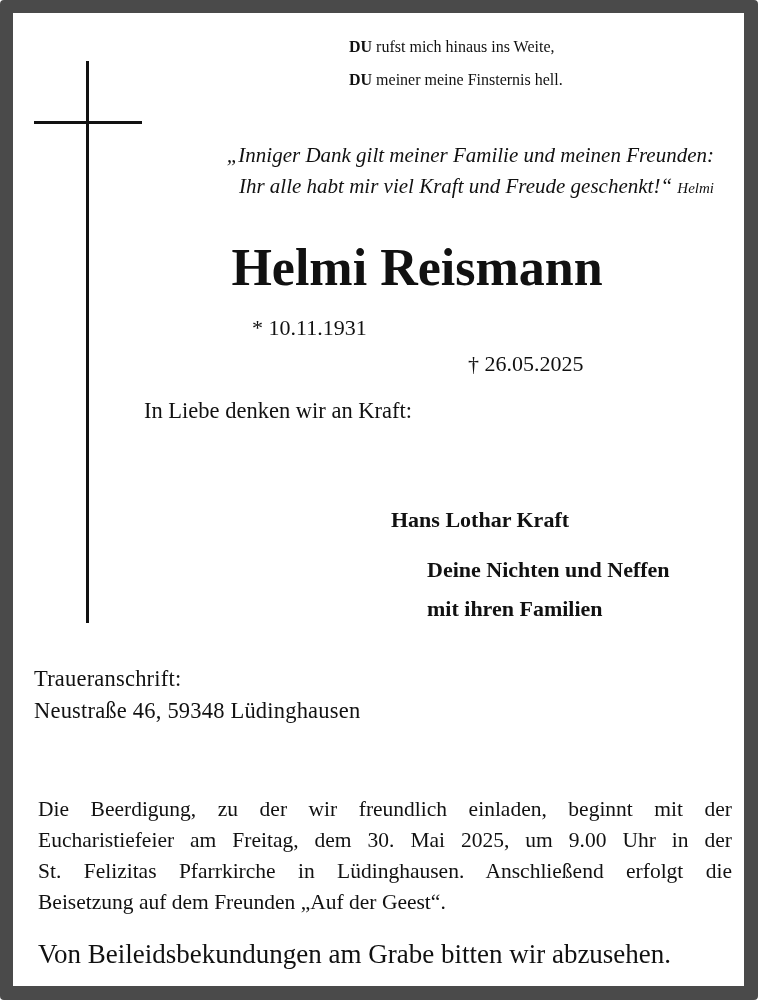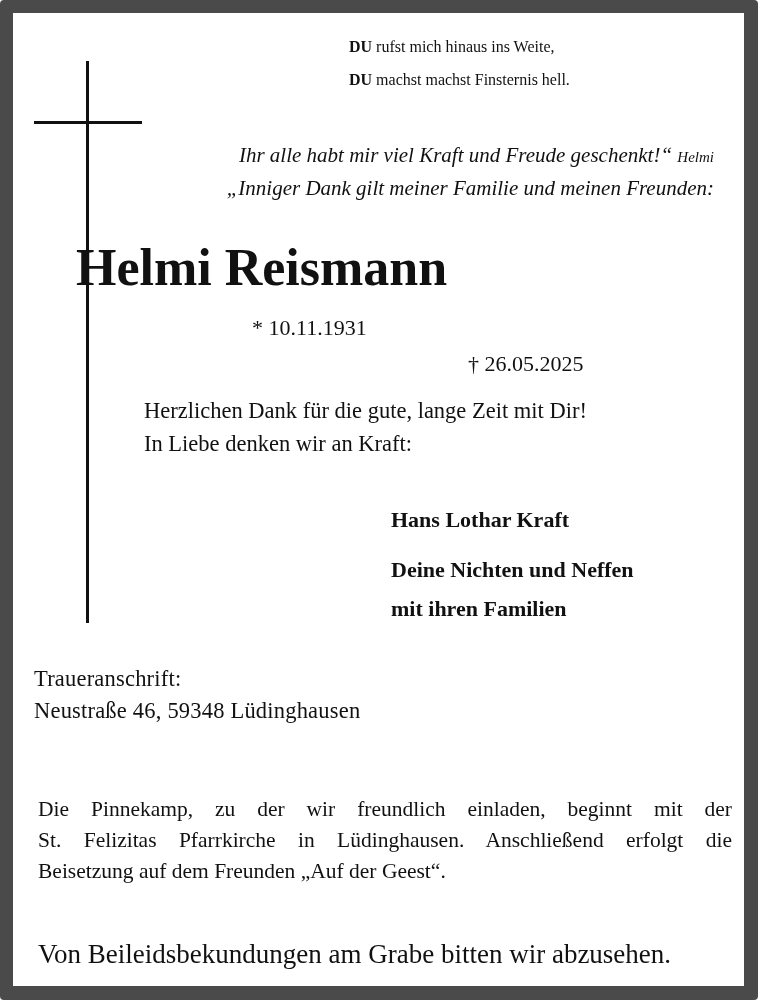--- a/index.html
+++ b/index.html
@@ -59,20 +59,21 @@
       line-height: 31px;
     }
     .quote .sig {
       font-style: italic;
       font-size: 15px;
     }
 
     
     .name {
       left: 0; width: 758px; top: 236px;
+      text-align: center;
       font-weight: bold;
       font-size: 52px;
       line-height: 64px;
       padding-left: 76px;
       box-sizing: border-box;
     }
 
     
     .dates {
       top: 313px;
@@ -90,21 +91,21 @@
     }
 
     
     .mourners {
       left: 391px;
       font-weight: bold;
       font-size: 22px;
       line-height: 39px;
     }
     .m1 { top: 500px; }
-    .m2 { top: 550px; }
+    .m2 { top: 550px; margin-left: 36px; }
 
     
     .address {
       left: 34px; top: 663px;
       font-size: 22.5px;
       line-height: 32px;
       letter-spacing: 0.2px;
     }
 
     
@@ -133,48 +134,48 @@
 </head>
 <body>
 
 <div class="frame"></div>
 
 <div class="cross-v"></div>
 <div class="cross-h"></div>
 
 <div class="abs motto">
   <div><b>DU</b><span> rufst mich hinaus ins Weite,</span></div>
-  <div><b>DU</b><span> machst machst Finsternis hell.</span></div>
+  <div><b>DU</b><span> meiner meine Finsternis hell.</span></div>
 </div>
 
 <div class="abs quote">
+  <div>„Inniger Dank gilt meiner Familie und meinen Freunden:</div>
   <div><span>Ihr alle habt mir viel Kraft und Freude geschenkt!“</span> <span class="sig">Helmi</span></div>
-  <div>„Inniger Dank gilt meiner Familie und meinen Freunden:</div>
 </div>
 
 <div class="abs name">Helmi Reismann</div>
 
 <div class="abs dates date-birth">* 10.11.1931</div>
 <div class="abs dates date-death">† 26.05.2025</div>
 
 <div class="abs thanks">
-  <div>Herzlichen Dank für die gute, lange Zeit mit Dir!</div>
   <div>In Liebe denken wir an Kraft:</div>
 </div>
 
 <div class="abs mourners m1">Hans Lothar Kraft</div>
 <div class="abs mourners m2">
   <div>Deine Nichten und Neffen</div>
   <div>mit ihren Familien</div>
 </div>
 
 <div class="abs address">
   <div>Traueranschrift:</div>
   <div>Neustraße 46, 59348 Lüdinghausen</div>
 </div>
 
 <div class="abs funeral">
-  <span class="ln">Die Pinnekamp, zu der wir freundlich einladen, beginnt mit der</span>
+  <span class="ln">Die Beerdigung, zu der wir freundlich einladen, beginnt mit der</span>
+  <span class="ln">Eucharistiefeier am Freitag, dem 30. Mai 2025, um 9.00 Uhr in der</span>
   <span class="ln">St. Felizitas Pfarrkirche in Lüdinghausen. Anschließend erfolgt die</span>
   <span class="ln last">Beisetzung auf dem Freunden „Auf der Geest“.</span>
 </div>
 
 <div class="abs closing">Von Beileidsbekundungen am Grabe bitten wir abzusehen.</div>
 
 </body></html>

